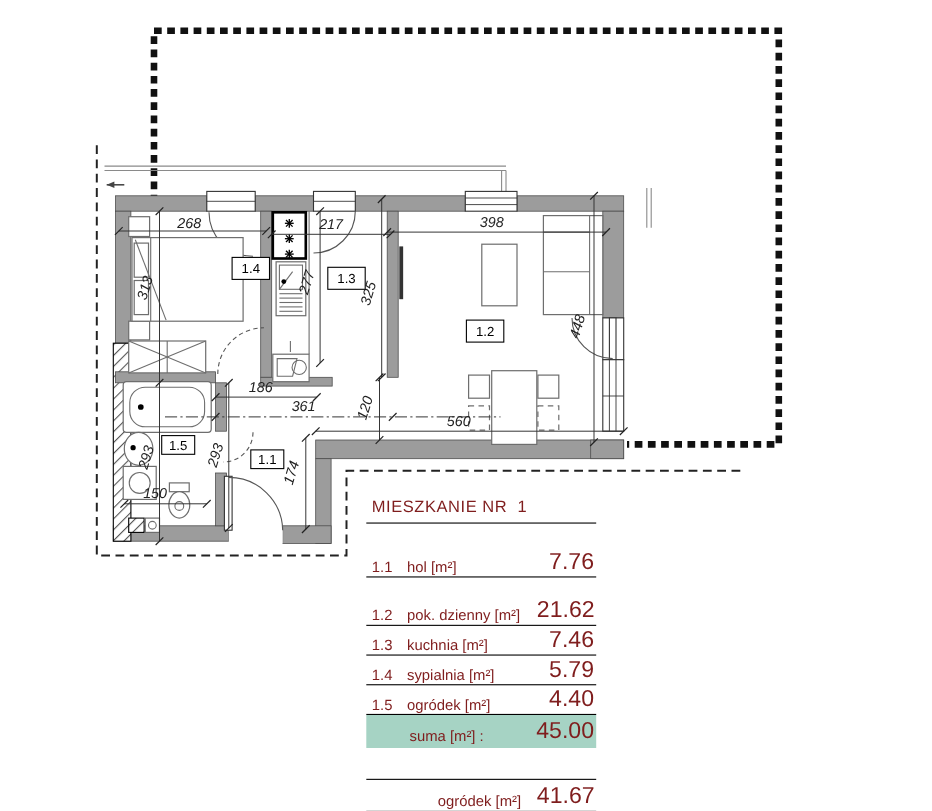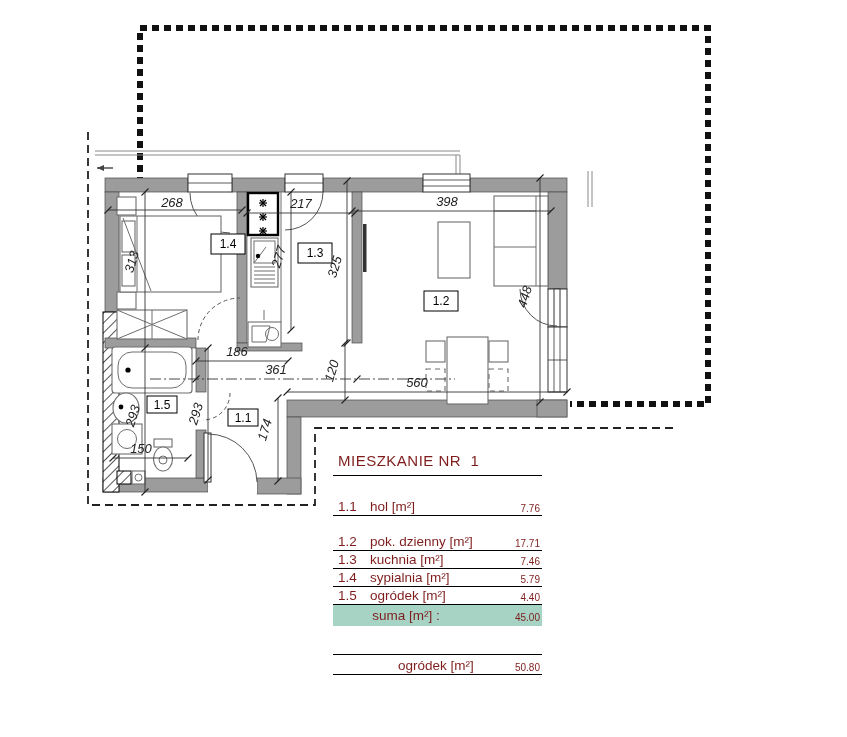--- a/index.html
+++ b/index.html
@@ -7,21 +7,21 @@
          font-family:"Liberation Sans",sans-serif;color:#7f1d1d;padding-left:33px;}
   #planSvg{position:absolute;left:0;top:0;}
 
   
   #legend{position:absolute;left:333px;top:452px;width:209px;}
   .t-title{font-size:15px;letter-spacing:.5px;white-space:pre;border-bottom:1.6px solid #000;
            padding:0 0 6px 5px;}
   .rowgap1{height:22px;} .rowgap2{height:17px;} .rowgap3{height:28px;}
   .t-row{display:grid;grid-template-columns:32px 1fr 52px;align-items:end;
          border-bottom:1px solid #000;padding:1px 2px 1px 5px;font-size:13.5px;}
-  .t-row .val{font-size:10px;text-align:right;}
+  .t-row .val{font-size:21px;text-align:right;}
   .t-row.sum{background:var(--sumbg);grid-template-columns:1fr 58px;border-bottom:none;
              padding:3px 2px 3px 5px;}
   .t-row.sum .lbl{text-align:center;padding-right:8px;}
   .t-row.garden{border-top:1px solid #000;padding-top:3px;}
   .t-row.garden .lbl{padding-left:28px;}
 
   
   .wall{fill:#9c9c9c;stroke:#4a4a4a;stroke-width:.7;}
   .opening{fill:#fff;stroke:#333;stroke-width:1;}
   .frameline{stroke:#333;stroke-width:.8;fill:none;}
@@ -319,21 +319,21 @@
   <div class="rowgap1"></div>
   <div class="t-row">
     <span>1.1</span>
     <span class="lbl">hol [m²]</span>
     <span class="val">7.76</span>
   </div>
   <div class="rowgap2"></div>
   <div class="t-row">
     <span>1.2</span>
     <span class="lbl">pok. dzienny  [m²]</span>
-    <span class="val">17.71</span>
+    <span class="val">21.62</span>
   </div>
   <div class="t-row">
     <span>1.3</span>
     <span class="lbl">kuchnia [m²]</span>
     <span class="val">7.46</span>
   </div>
   <div class="t-row">
     <span>1.4</span>
     <span class="lbl">sypialnia [m²]</span>
     <span class="val">5.79</span>
@@ -344,17 +344,17 @@
     <span class="val">4.40</span>
   </div>
   <div class="t-row sum">
     <span class="lbl">suma [m²] :</span>
     <span class="val">45.00</span>
   </div>
   <div class="rowgap3"></div>
   <div class="t-row garden">
     <span></span>
     <span class="lbl">ogródek [m²]</span>
-    <span class="val">50.80</span>
+    <span class="val">41.67</span>
   </div>
 </div>
 
 </div>
 
 </body></html>

